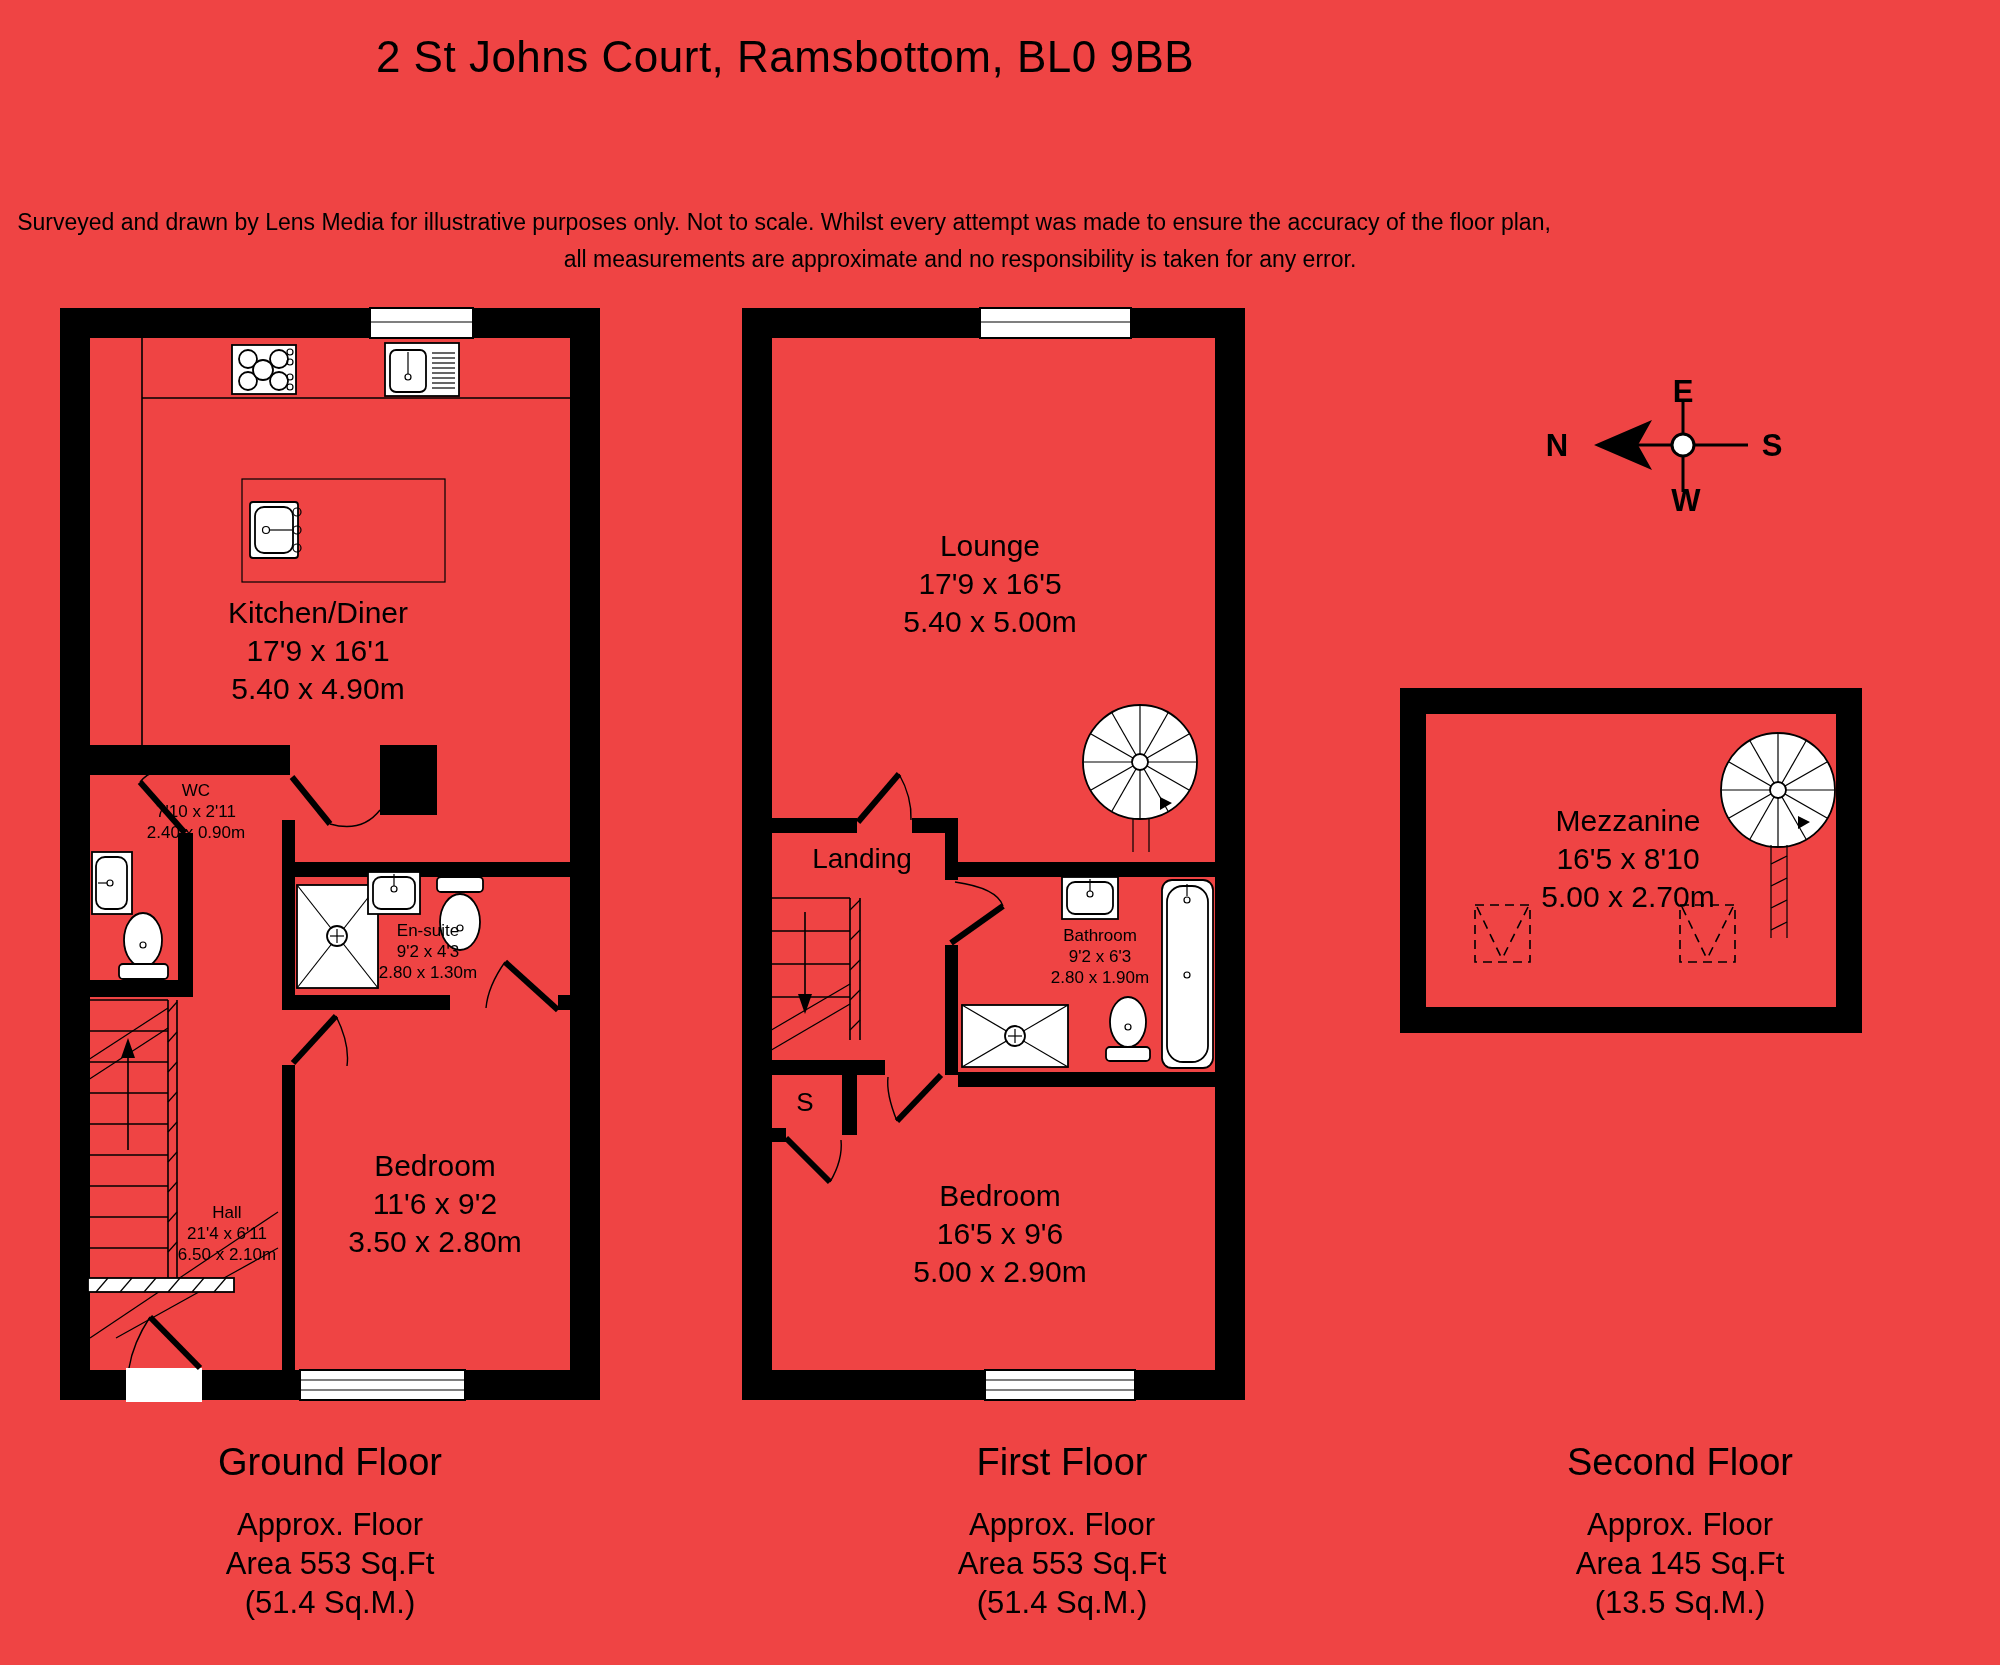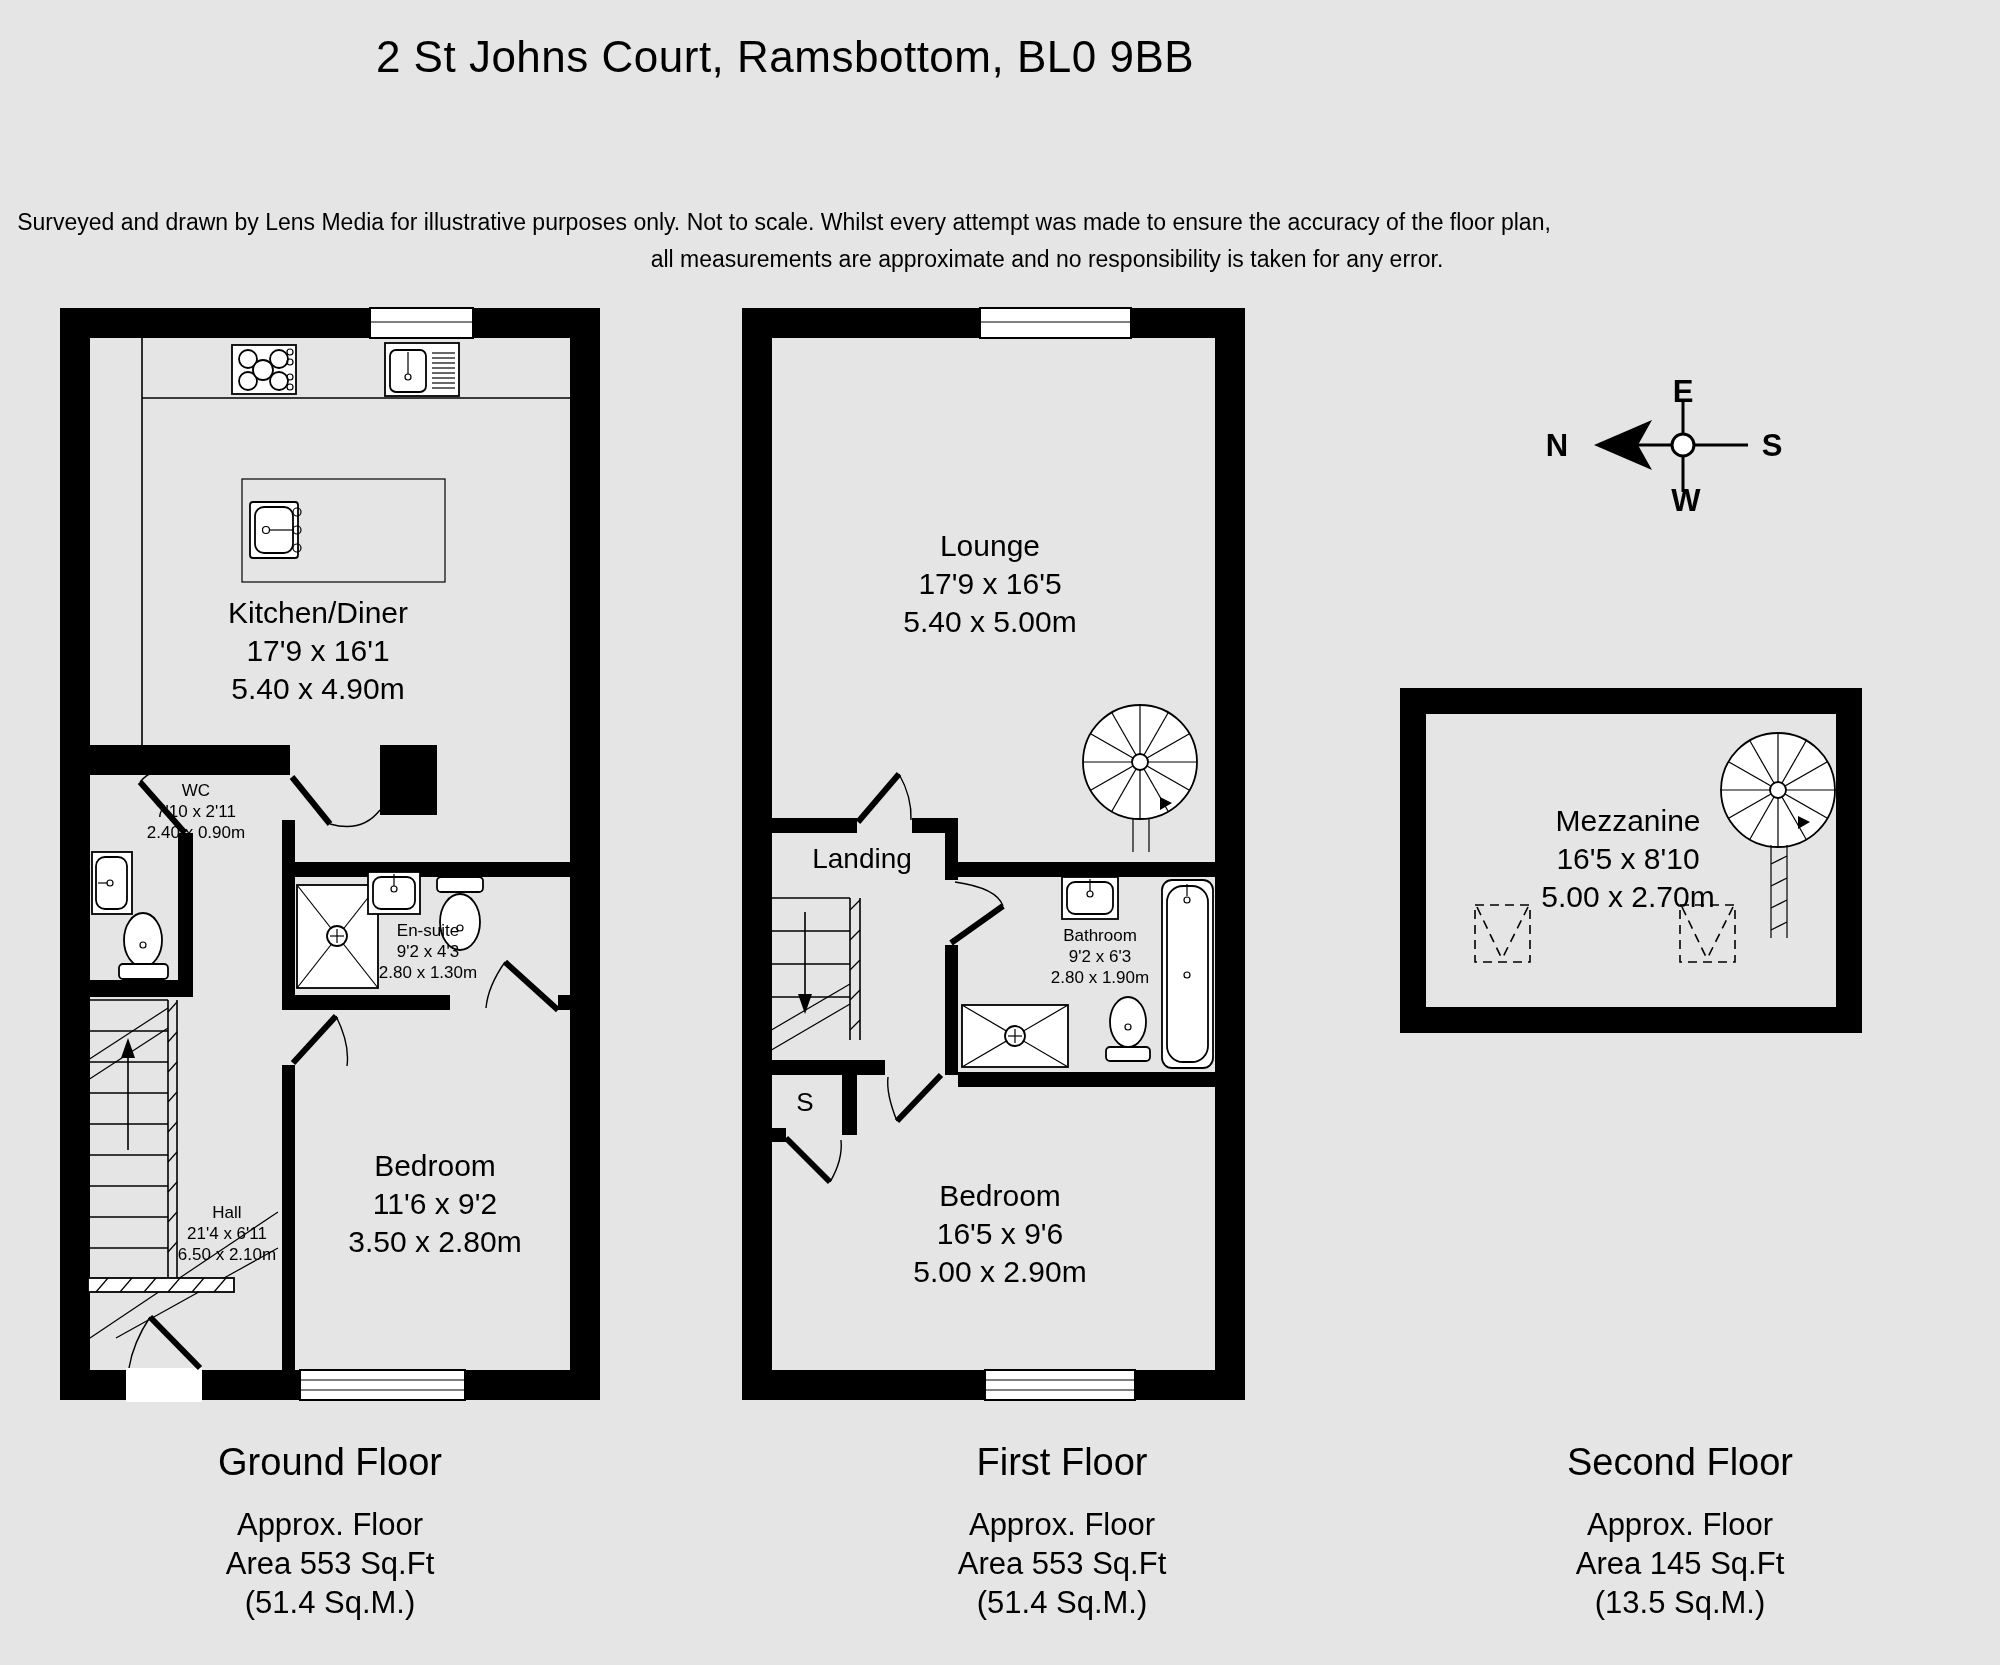--- a/index.html
+++ b/index.html
@@ -1,16 +1,16 @@
 <!DOCTYPE html>
 <html><head>
 <meta charset="utf-8">
 <style>
   html,body{margin:0;padding:0;background:#fff}
-  .page{position:relative;width:2000px;height:1665px;background:#e5e5e5;overflow:hidden;
+  .page{position:relative;width:2000px;height:1665px;background:#ef4444;overflow:hidden;
         font-family:"Liberation Sans",sans-serif;color:#000}
   .hdr{position:absolute;white-space:nowrap;transform:translateX(-50%);text-align:center}
   .title{font-size:44px;letter-spacing:.5px}
   .disc{font-size:23px}
   svg{position:absolute;left:0;top:0}
   .wall{fill:#000;stroke:none}
   .win{fill:#fff;stroke:#000;stroke-width:2}
   .cut{fill:#fff;stroke:none}
   .ln{stroke:#000;stroke-width:1.6;fill:none}
   .thin{stroke:#000;stroke-width:1.2;fill:none}
@@ -26,21 +26,21 @@
   .t-area{font-size:31px}
   .t-comp{font-size:31px;font-weight:bold}
 </style>
 </head>
 <body>
 
 <div class="page">
 
   <div class="hdr title" style="left:785px;top:32px">2 St Johns Court, Ramsbottom, BL0 9BB</div>
   <div class="hdr disc" style="left:784px;top:209px">Surveyed and drawn by Lens Media for illustrative purposes only. Not to scale. Whilst every attempt was made to ensure the accuracy of the floor plan,</div>
-  <div class="hdr disc" style="left:1047px;top:246px">all measurements are approximate and no responsibility is taken for any error.</div>
+  <div class="hdr disc" style="left:960px;top:246px">all measurements are approximate and no responsibility is taken for any error.</div>
 
   <svg width="2000" height="1665" viewBox="0 0 2000 1665">
 
     <g>
       <path class="wall" fill-rule="evenodd" d="M60,308 H600 V1400 H60 Z M90,338 H570 V1370 H90 Z"></path>
 
       <rect class="wall" x="90" y="745" width="200" height="30"></rect>
       <rect class="wall" x="380" y="745" width="57" height="70"></rect>
       <rect class="wall" x="178" y="833" width="15" height="147"></rect>
       <rect class="wall" x="90" y="980" width="103" height="17"></rect>

